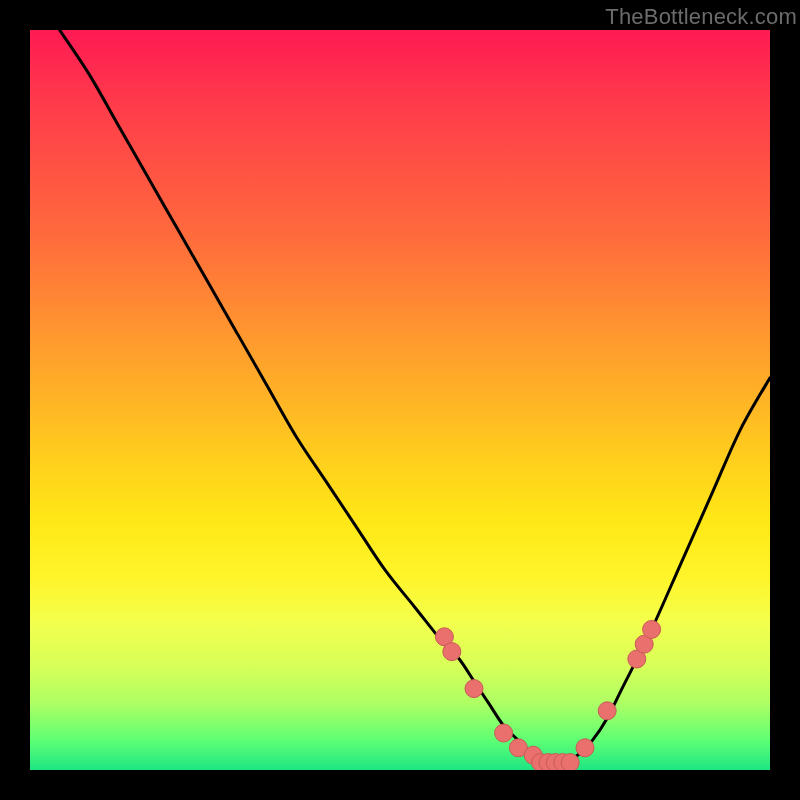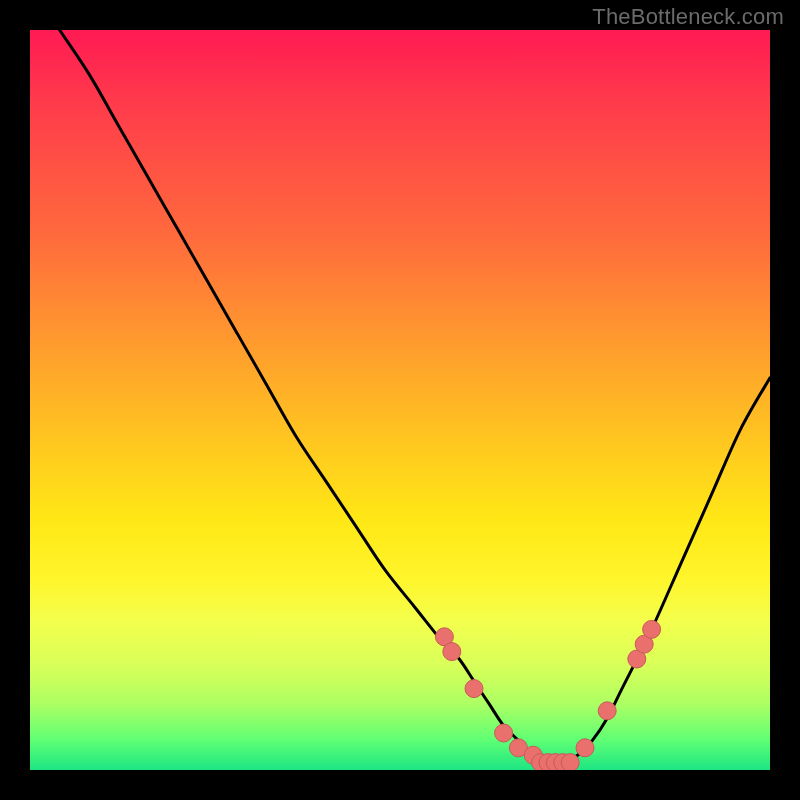--- a/index.html
+++ b/index.html
@@ -38,21 +38,21 @@
       #f3ff4d 80%,
       #d7ff59 86%,
       #adff63 91%,
       #5eff74 96%,
       #1de583 100%
     );
   }
   .watermark {
     position: absolute;
     top: 4px;
-    right: 16px;
+    right: 3px;
     color: #6b6b6b;
     font-size: 22px;
     font-weight: 500;
     letter-spacing: 0.2px;
     user-select: none;
   }
   svg {
     position: absolute;
     left: 0;
     top: 0;

